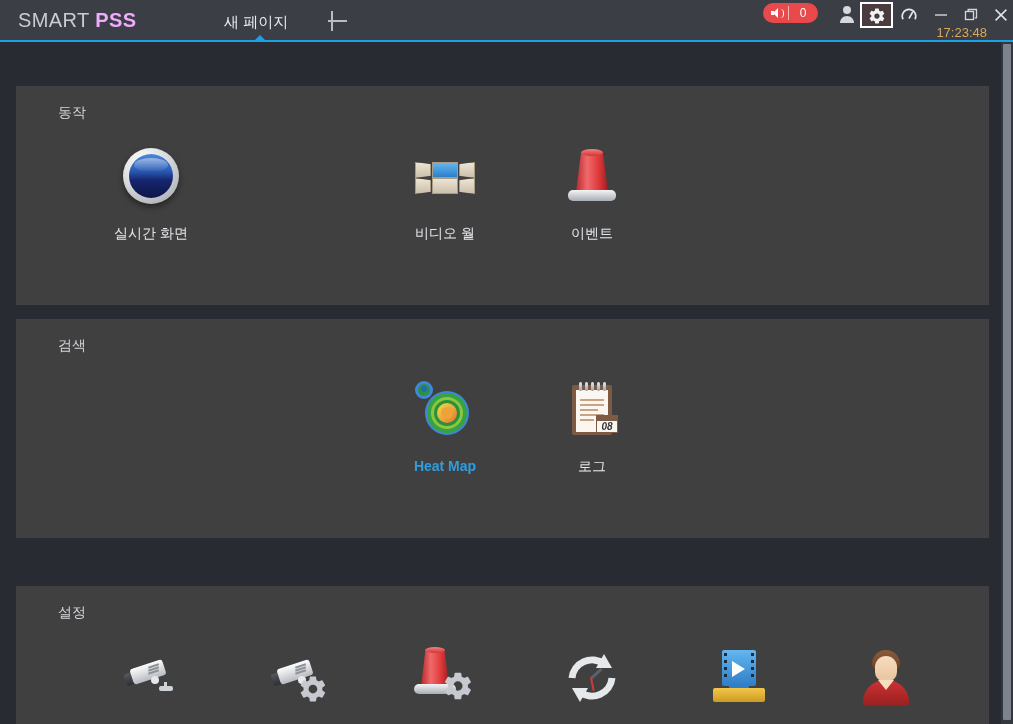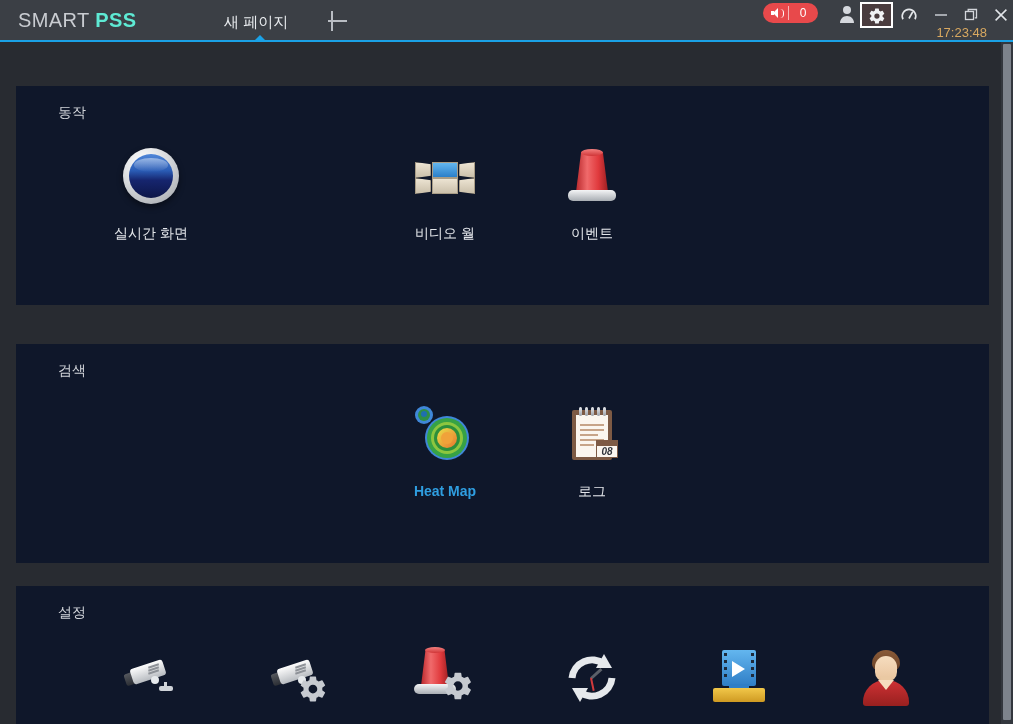--- a/index.html
+++ b/index.html
@@ -14,21 +14,21 @@
   
   .titlebar{
     position:absolute; left:0; top:0; width:1013px; height:42px;
     background:#3b3f45;
   }
   .brand{
     position:absolute; left:18px; top:9px;
     font-size:20px; color:#c9ccd1; letter-spacing:.4px;
     white-space:nowrap;
   }
-  .brand .b{ font-weight:bold; color:#5eead4; }
+  .brand .b{ font-weight:bold; color:#f0abfc; }
 
   .tabstrip{ position:absolute; left:200px; top:0; height:42px; }
   .tab{
     position:absolute; left:18px; top:11px;
     font-size:15px; color:#e9ecef; white-space:nowrap;
     padding:2px 6px; cursor:default;
   }
   .tab-add{
     position:absolute; left:122px; top:6px;
     width:30px; height:30px; cursor:default;
@@ -97,24 +97,24 @@
     font-size:13px; color:#d8a860;
   }
 
   
   .content{
     position:absolute; left:0; top:42px; width:1013px; height:682px;
     background:#282b31; overflow:hidden;
   }
   .panel{
     position:absolute; left:16px; width:973px;
-    background:#0f172a;
+    background:#404040;
   }
   #panel-0{ top:44px; height:219px; }
-  #panel-1{ top:302px; height:219px; }
+  #panel-1{ top:277px; height:219px; }
   #panel-2{ top:544px; height:219px; }
 
   .panel-title{
     position:absolute; left:42px; top:18px;
     font-size:14px; color:#d2d5da; white-space:nowrap;
   }
 
   .tile{
     position:absolute; top:56px; width:146px; height:120px;
     text-align:center; cursor:default;

